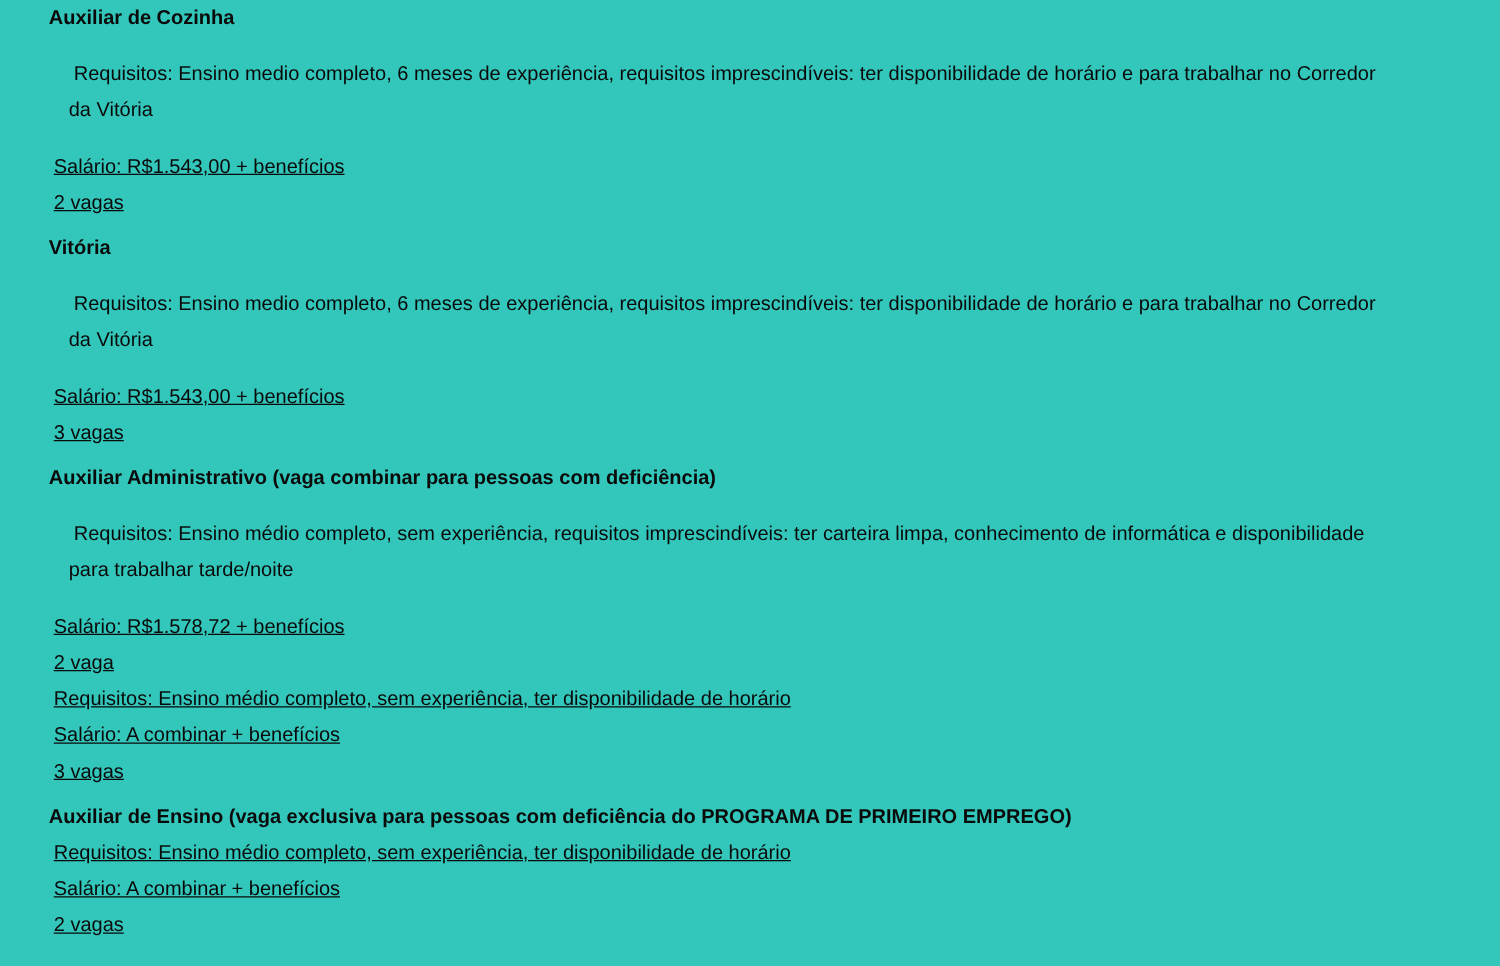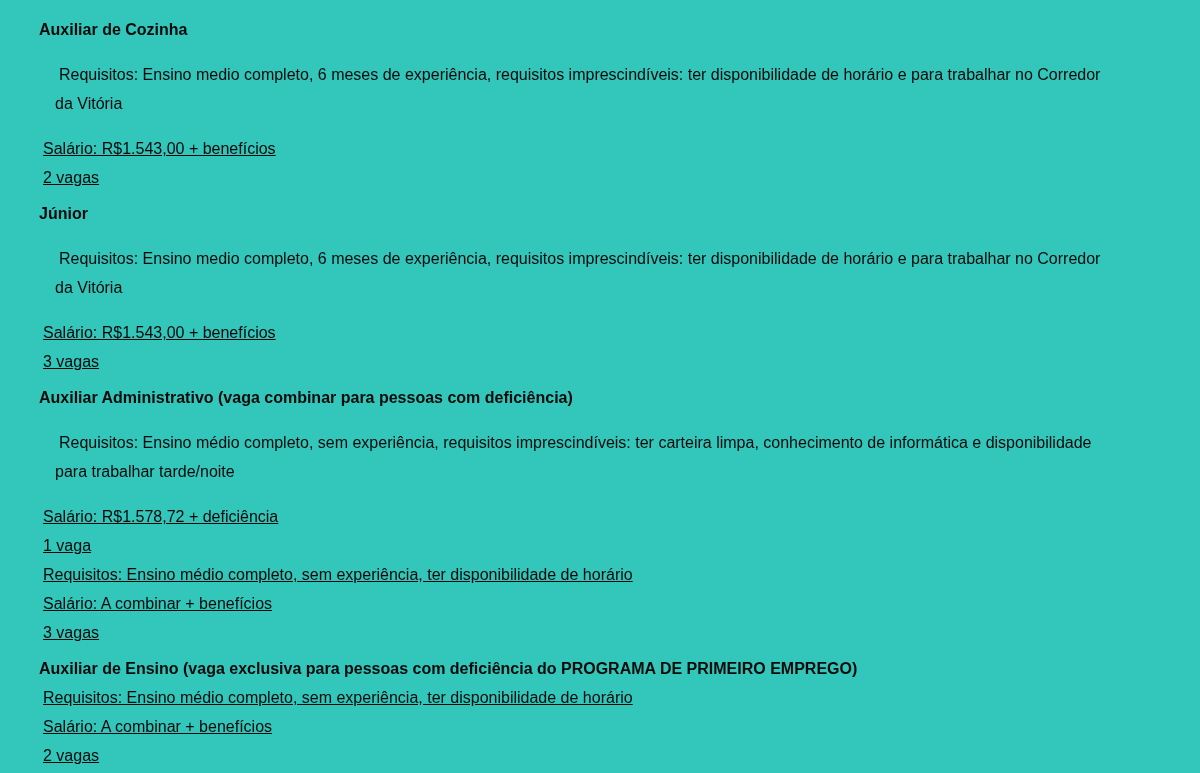--- a/index.html
+++ b/index.html
@@ -6,21 +6,21 @@
   body {
     width:1200px; height:773px; overflow:hidden;
     background:#33c6bb;
     font-family:"Liberation Sans", sans-serif;
     color:#0a0a0a;
   }
   .page { position:relative; padding:0 0 0 39px; }
   .job { margin:0; }
   .job-title {
     font-weight:bold; font-size:16px; line-height:29px;
-    margin:0; padding-top:15px;
+    margin:0; padding-top:0;
     width:1000px;
   }
   .job-line {
     font-size:16px; line-height:29px; margin:0;
     padding-left:4px; width:1060px;text-decoration:underline;
   }
   .req-wrap { font-size:16px; line-height:29px; margin:16px; width:1060px; }
   .req-wrap .lead { padding-left:4px; }
   .job + .job .job-title { padding-top:7px; }
 </style>
@@ -30,31 +30,31 @@
 <div class="page">
 
   <div class="job">
     <p class="job-title">Auxiliar de Cozinha</p>
     <p class="req-wrap"><span class="lead">Requisitos: Ensino medio completo, 6 meses de experiência, requisitos imprescindíveis: ter disponibilidade de horário e para trabalhar no Corredor da Vitória</span></p>
     <p class="job-line">Salário: R$1.543,00 + benefícios</p>
     <p class="job-line">2 vagas</p>
   </div>
 
   <div class="job">
-    <p class="job-title">Júnior</p>
+    <p class="job-title">Vitória</p>
     <p class="req-wrap"><span class="lead">Requisitos: Ensino medio completo, 6 meses de experiência, requisitos imprescindíveis: ter disponibilidade de horário e para trabalhar no Corredor da Vitória</span></p>
     <p class="job-line">Salário: R$1.543,00 + benefícios</p>
     <p class="job-line">3 vagas</p>
   </div>
 
   <div class="job">
     <p class="job-title">Auxiliar Administrativo (vaga combinar para pessoas com deficiência)</p>
     <p class="req-wrap"><span class="lead">Requisitos: Ensino médio completo, sem experiência, requisitos imprescindíveis: ter carteira limpa, conhecimento de informática e disponibilidade para trabalhar tarde/noite</span></p>
-    <p class="job-line">Salário: R$1.578,72 + deficiência</p>
-    <p class="job-line">1 vaga</p>
+    <p class="job-line">Salário: R$1.578,72 + benefícios</p>
+    <p class="job-line">2 vaga</p>
   </div>
 
   <div class="job">
     <p class="job-line">Requisitos: Ensino médio completo, sem experiência, ter disponibilidade de horário</p>
     <p class="job-line">Salário: A combinar + benefícios</p>
     <p class="job-line">3 vagas</p>
   </div>
 
   <div class="job">
     <p class="job-title">Auxiliar de Ensino (vaga exclusiva para pessoas com deficiência do PROGRAMA DE PRIMEIRO EMPREGO)</p>

